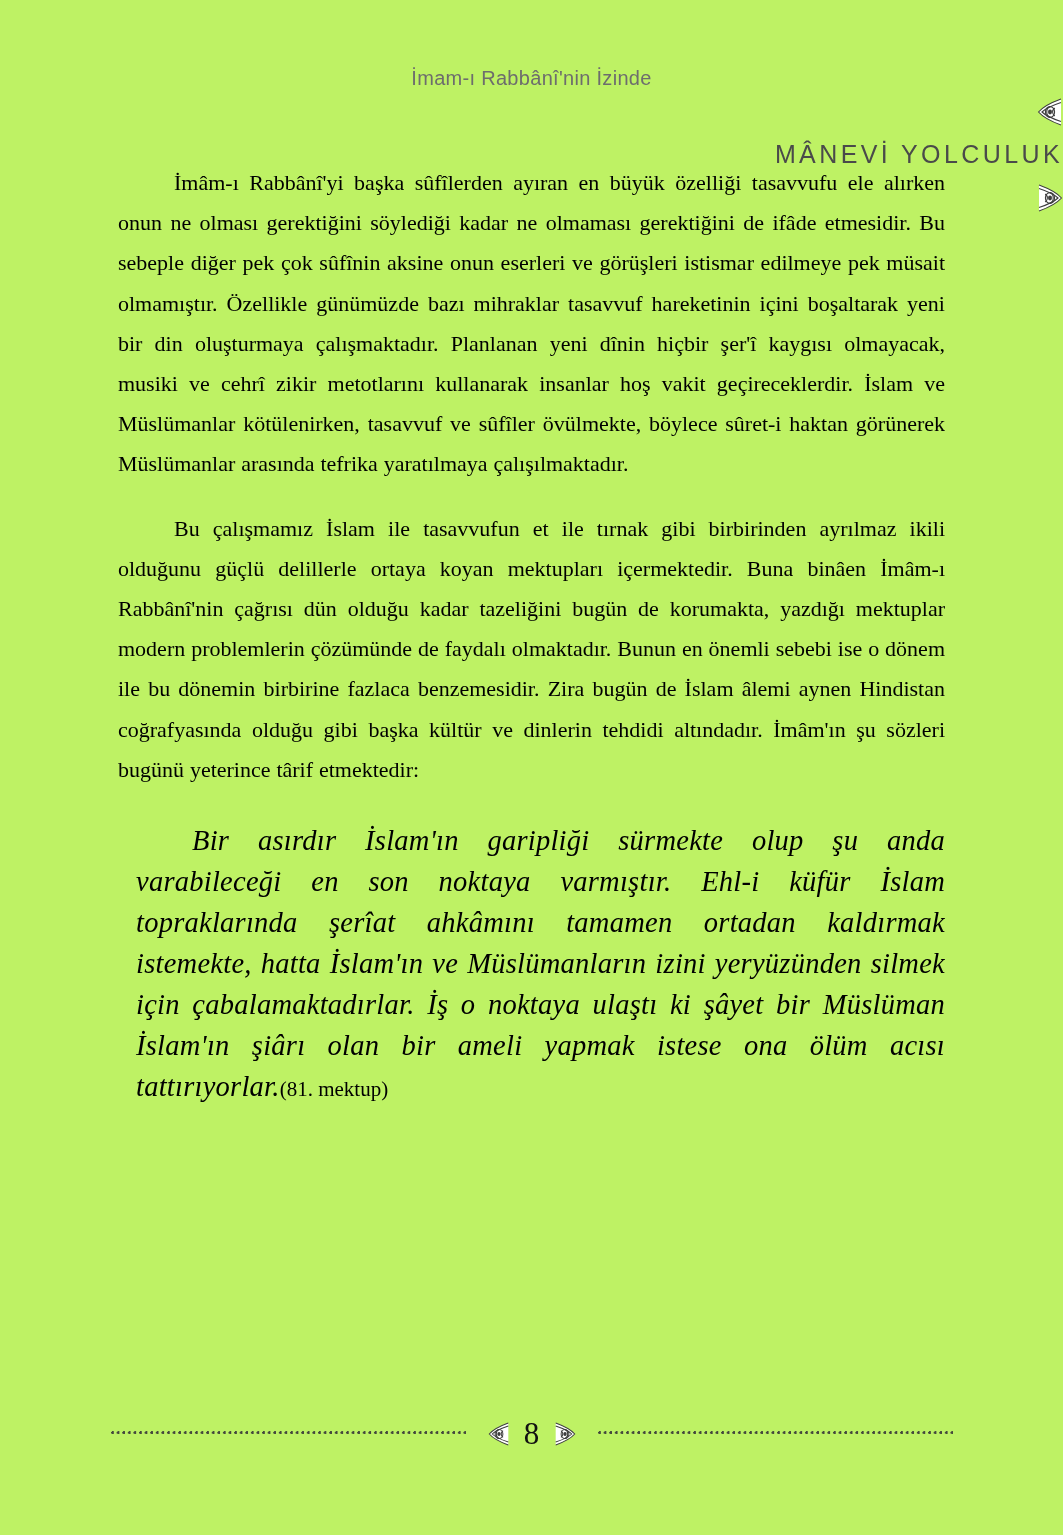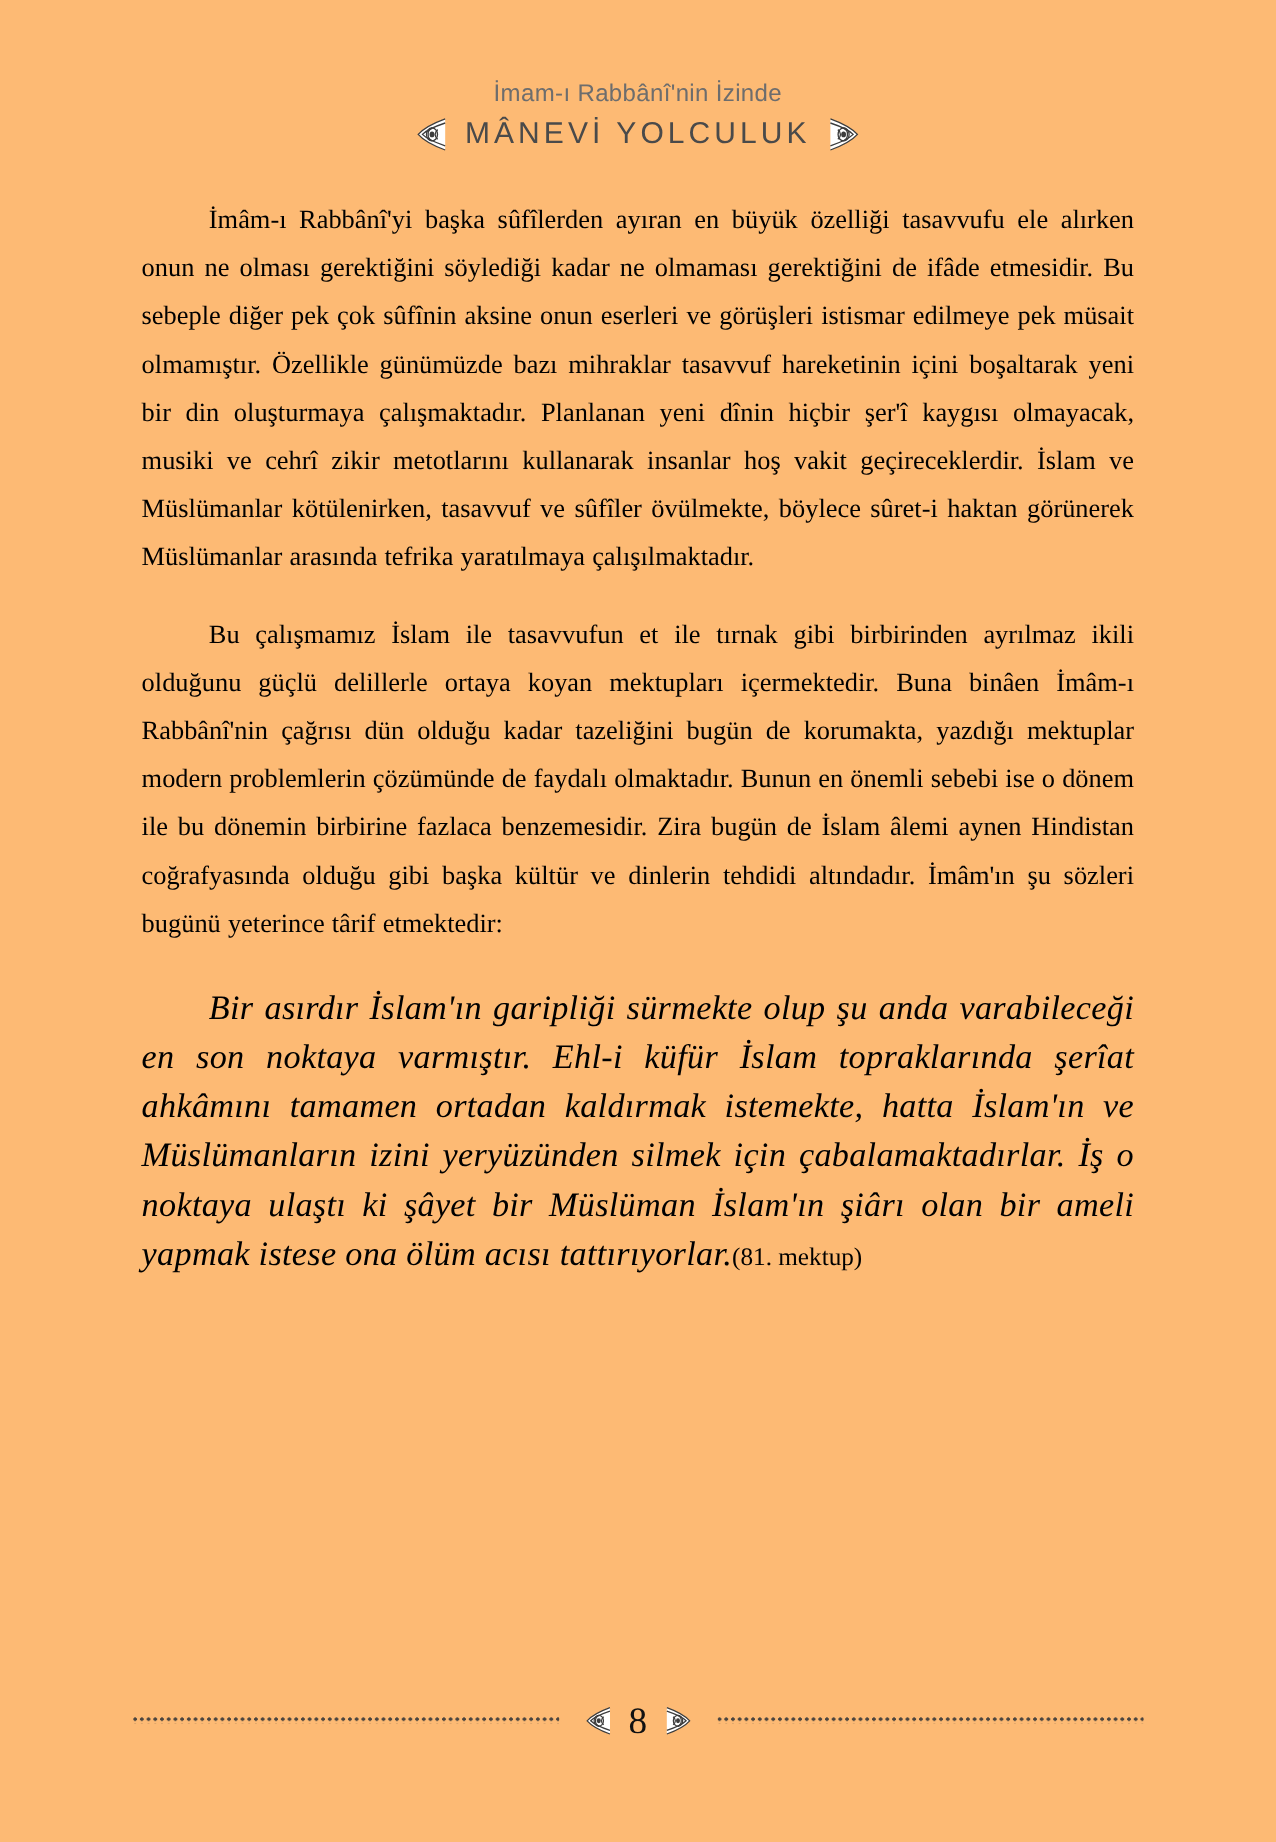--- a/index.html
+++ b/index.html
@@ -5,21 +5,21 @@
   html, body {
     margin: 0;
     padding: 0;
     background: #ffffff;
   }
 
   .page {
     position: relative;
     width: 1063px;
     height: 1535px;
-    background: #fdba74;
+    background: #bef264;
     overflow: hidden;
     font-family: "Liberation Serif", "DejaVu Serif", serif;
     color: #000000;
   }
 
   
   .header {
     position: absolute;
     top: 66px;
     left: 0;
@@ -33,24 +33,25 @@
     font-weight: 400;
     color: #6d6d6d;
     letter-spacing: 0.3px;
     line-height: 1.25;
     white-space: nowrap;
   }
 
   .header-title-row {
     margin-top: 6px;
     display: flex;
-    align-items: center;
+    align-items: flex-end;
     justify-content: center;
     gap: 14px;
     white-space: nowrap;
+    flex-direction: column;
   }
 
   .header-title {
     font-family: "Liberation Sans", "DejaVu Sans", sans-serif;
     font-size: 25px;
     font-weight: 400;
     color: #4a4a4a;
     letter-spacing: 3.4px;
     line-height: 1.1;
   }
@@ -90,20 +91,21 @@
   .quote {
     margin-top: 30px;
     text-align: justify;
     text-justify: inter-word;
     font-style: italic;
     font-size: 28.5px;
     line-height: 41px;
     text-indent: 56px;
     letter-spacing: 0.25px;
     font-family: "Liberation Serif", "DejaVu Serif", serif;
+    margin-left: 18px;
   }
 
   .quote .cite {
     font-style: normal;
     font-size: 21px;
     letter-spacing: 0;
   }
 
   
   .footer {

